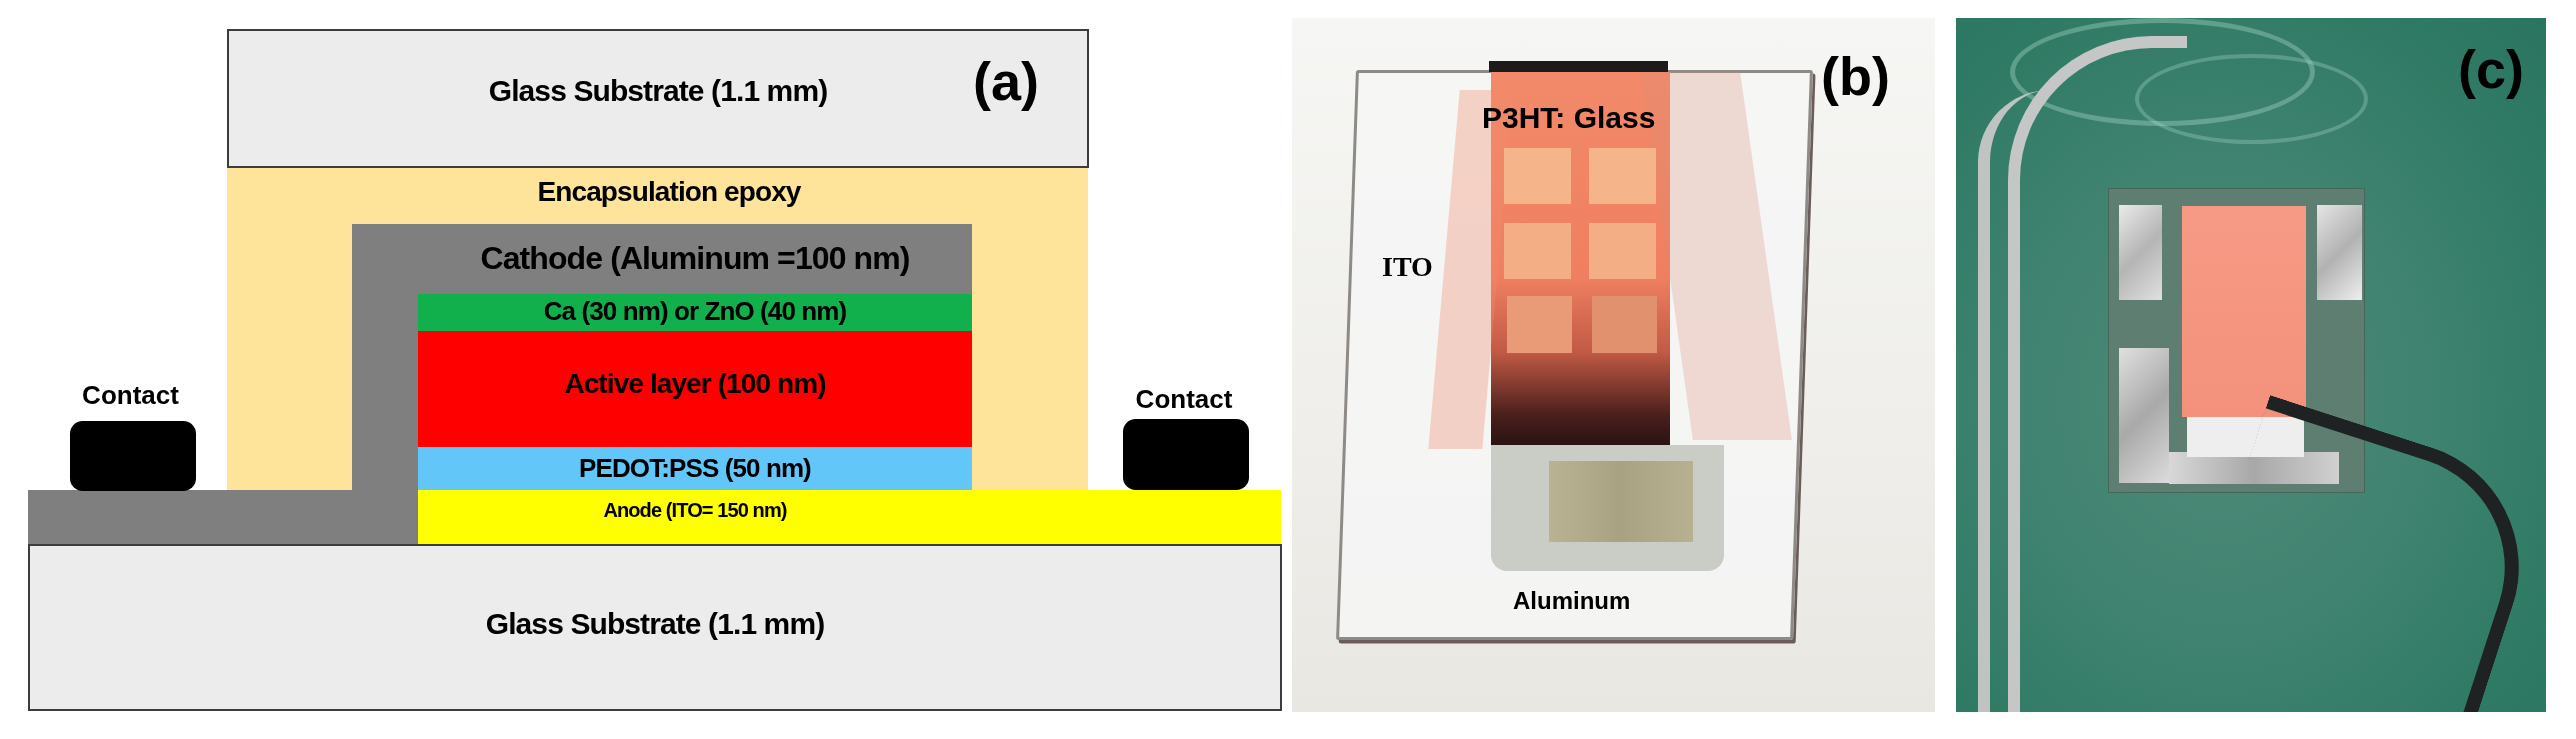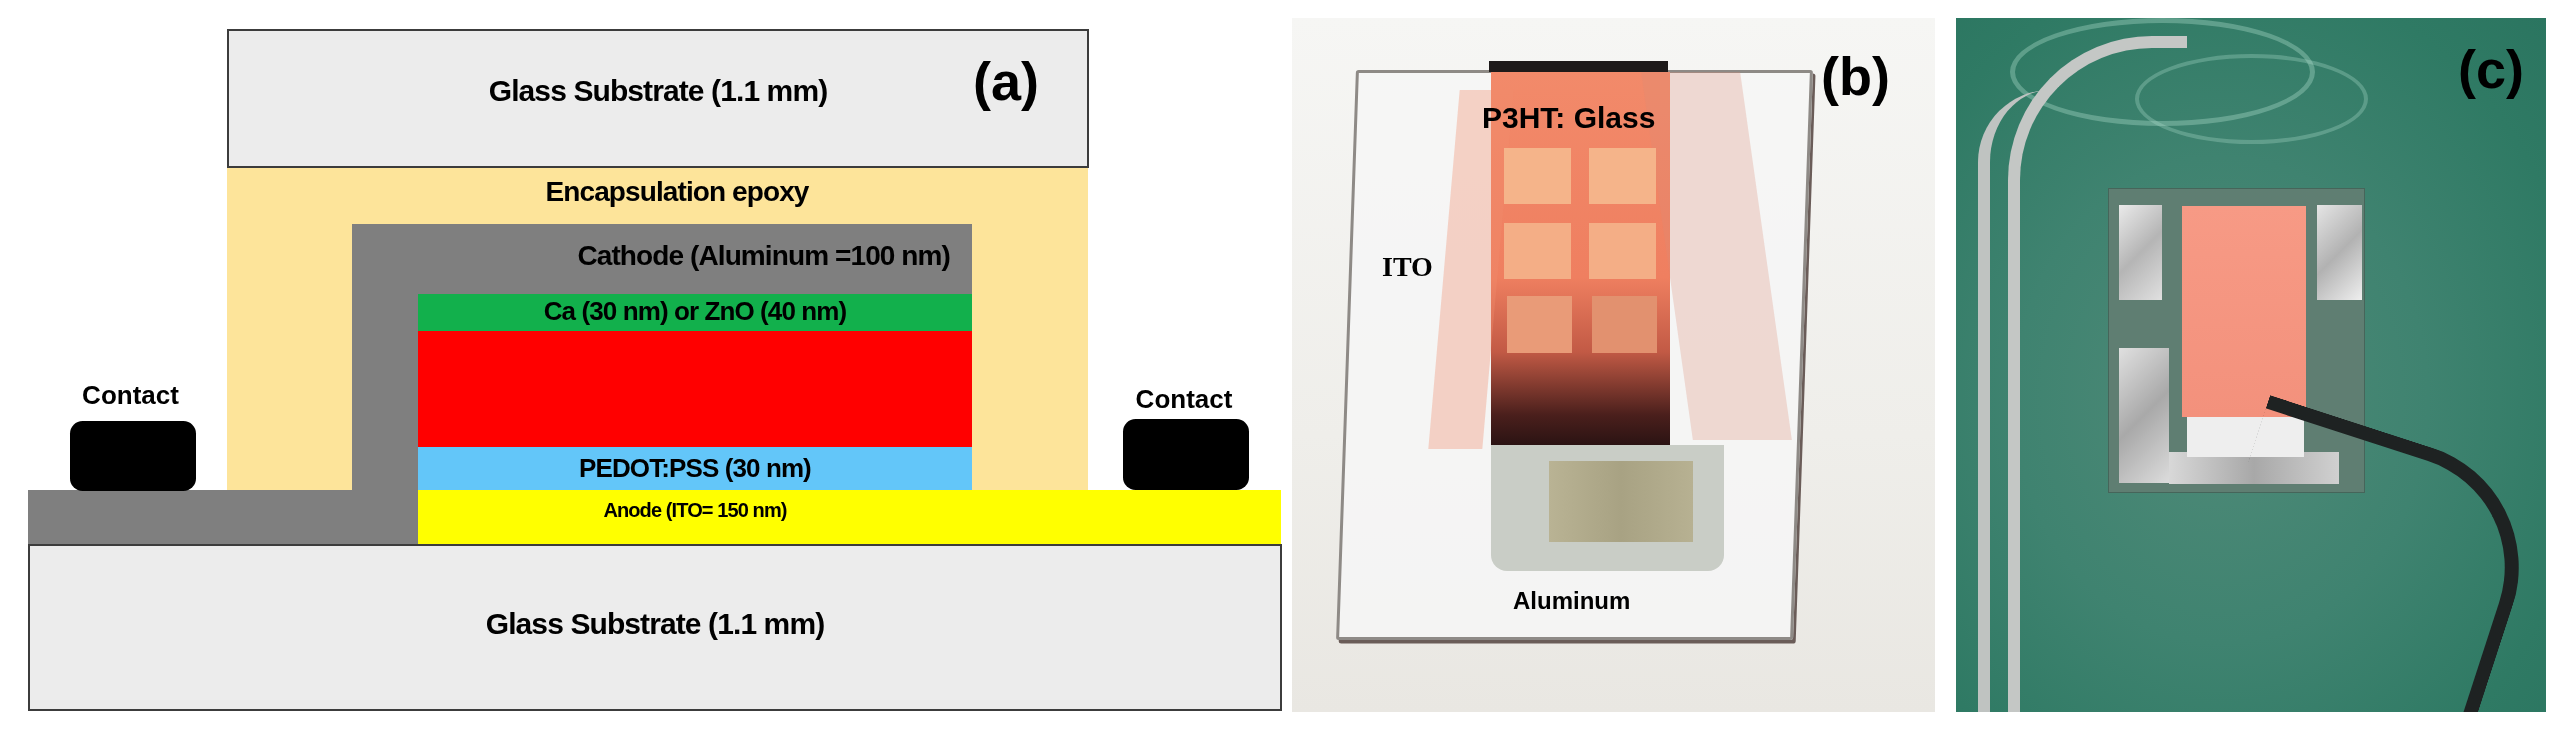--- a/index.html
+++ b/index.html
@@ -18,34 +18,35 @@
 </head>
 <body>
 
 <div class="abs" style="left:0;top:0;width:1292px;height:739px;">
 
   <div class="abs glass" style="left:227px;top:29px;width:862px;height:139px;"></div>
   <div class="lbl" style="left:227px;top:74px;width:862px;font-size:30px;">Glass Substrate (1.1 mm)</div>
   <div class="lbl panel-letter" style="left:973px;top:50px;">(a)</div>
 
   <div class="abs" style="left:227px;top:168px;width:861px;height:322px;background:#fde49a;"></div>
-  <div class="lbl" style="left:240px;top:176px;width:874px;font-size:28px;">Encapsulation epoxy</div>
+  <div class="lbl" style="left:232px;top:176px;width:874px;font-size:28px;">Encapsulation epoxy</div>
 
   <div class="abs" style="left:352px;top:224px;width:620px;height:106px;background:#7f7f7f;"></div>
   <div class="abs" style="left:352px;top:224px;width:66px;height:321px;background:#7f7f7f;"></div>
   <div class="abs" style="left:28px;top:490px;width:391px;height:56px;background:#7f7f7f;"></div>
-  <div class="lbl" style="left:396px;top:240px;width:554px;font-size:28px;text-align:right;">Cathode (Aluminum =100 nm)</div>
+  <div class="lbl" style="left:418px;top:240px;width:554px;font-size:32px;">Cathode (Aluminum =100 nm)</div>
 
   <div class="abs" style="left:418px;top:294px;width:554px;height:37px;background:#12b04c;"></div>
   <div class="lbl" style="left:418px;top:296px;width:554px;font-size:26px;">Ca (30 nm) or ZnO (40 nm)</div>
 
   <div class="abs" style="left:418px;top:331px;width:554px;height:116px;background:#ff0000;"></div>
+  <div class="lbl" style="left:418px;top:368px;width:554px;font-size:28px;">Active layer (100 nm)</div>
 
   <div class="abs" style="left:418px;top:447px;width:554px;height:43px;background:#63c6f9;"></div>
-  <div class="lbl" style="left:418px;top:453px;width:554px;font-size:26px;">PEDOT:PSS (30 nm)</div>
+  <div class="lbl" style="left:418px;top:453px;width:554px;font-size:26px;">PEDOT:PSS (50 nm)</div>
 
   <div class="abs" style="left:418px;top:490px;width:863px;height:56px;background:#ffff00;"></div>
   <div class="lbl" style="left:418px;top:499px;width:554px;font-size:20px;">Anode (ITO= 150 nm)</div>
 
   <div class="abs glass" style="left:28px;top:544px;width:1254px;height:167px;"></div>
   <div class="lbl" style="left:28px;top:607px;width:1254px;font-size:30px;">Glass Substrate (1.1 mm)</div>
 
   <div class="lbl" style="left:63px;top:380px;width:135px;font-size:26px;letter-spacing:0;">Contact</div>
   <div class="abs" style="left:70px;top:421px;width:126px;height:70px;background:#000;border-radius:12.6px;"></div>
 

